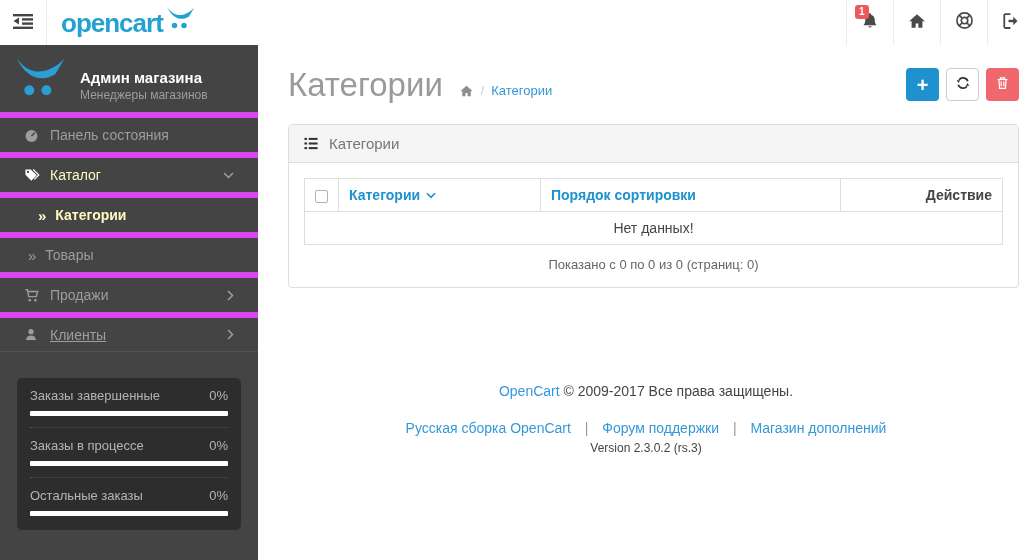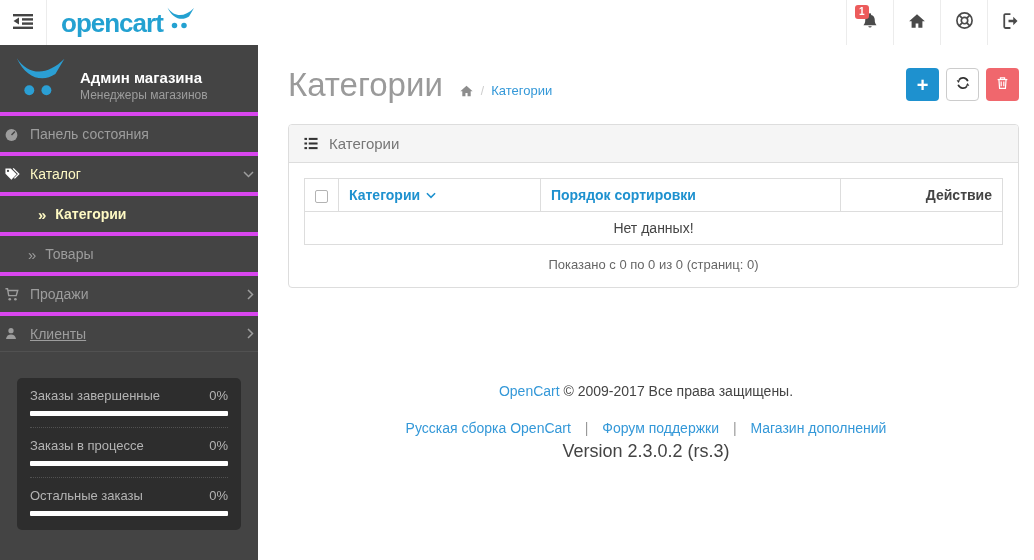--- a/index.html
+++ b/index.html
@@ -21,22 +21,22 @@
   .main { display:flex; height:515px; }
   .sidebar { width:258px; flex-shrink:0; background:var(--sidebar-bg,#444); }
   .content { flex:1; background:#fff; }
 
   
   .profile { display:flex; align-items:flex-end; height:67px; padding:10px 14px; }
   .profile-info { margin-left:12px; }
   .profile-name { color:#fff; font-size:15px; font-weight:bold; }
   .profile-role { color:var(--sidebar-text,#9d9d9d); font-size:12px; margin-top:2px; }
 
-  .menu-item { height:40px; display:flex; align-items:center; padding:0 4px;
-    color:var(--sidebar-text,#9d9d9d); font-size:14px; border-top:4px solid #d946ef; cursor:pointer; }
+  .menu-item { height:40px; display:flex; align-items:center; padding:0 24px;
+    color:var(--sidebar-text,#9d9d9d); font-size:14px; border-top:6px solid #d946ef; cursor:pointer; }
   .menu-item:last-of-type { border-bottom:1px solid #515151;text-decoration:underline; }
   .menu-item .mi-icon { width:26px; display:flex; align-items:center; }
   .menu-item.open, .menu-item.active { color:#fef9c3; }
   .chev { margin-left:auto; color:#9d9d9d; display:flex; }
   .submenu-item { padding-left:28px; }
   .submenu-item .dbl { font-size:15px; margin-right:9px; line-height:1; }
   .submenu-item.active { padding-left:38px; font-weight:bold; }
 
   .stats-box { margin:26px 17px; background:var(--stats-bg,#2d2d2d); border-radius:5px; padding:0 13px 12px; }
   .stat-row { padding-top:10px; padding-bottom:11px; border-bottom:1px dotted #525252; }
@@ -72,21 +72,21 @@
   .sort-link { color:var(--accent-blue,#1e91cf); font-weight:bold; text-decoration:none; display:inline-flex; align-items:center; gap:6px; cursor:pointer; }
   .checkbox { width:13px; height:13px; border:1px solid #b3b3b3; background:#fff; border-radius:2px; display:inline-block; vertical-align:middle; cursor:pointer; }
   .empty-cell { text-align:center; color:#444; padding:9px; }
   .pagination-row { text-align:center; color:#666; font-size:13px; margin-top:12px; }
 
   
   .footer { text-align:center; margin-top:95px; font-size:14px; color:#444; }
   .footer a { color:var(--link-blue,#3498d8); text-decoration:none; cursor:pointer; }
   .footer-links { margin-top:21px; }
   .f-sep { color:#999; margin:0 10px; }
-  .version { margin-top:5px; font-size:18px; color:#444; }
+  .version { margin-top:5px; font-size:12px; color:#444; }
 </style>
 </head>
 <body>
 
 <div class="app">
 
   <div class="header">
     <div class="hamburger-cell">
       <span>
         <svg width="20" height="16" viewBox="0 0 20 16" fill="currentColor">

